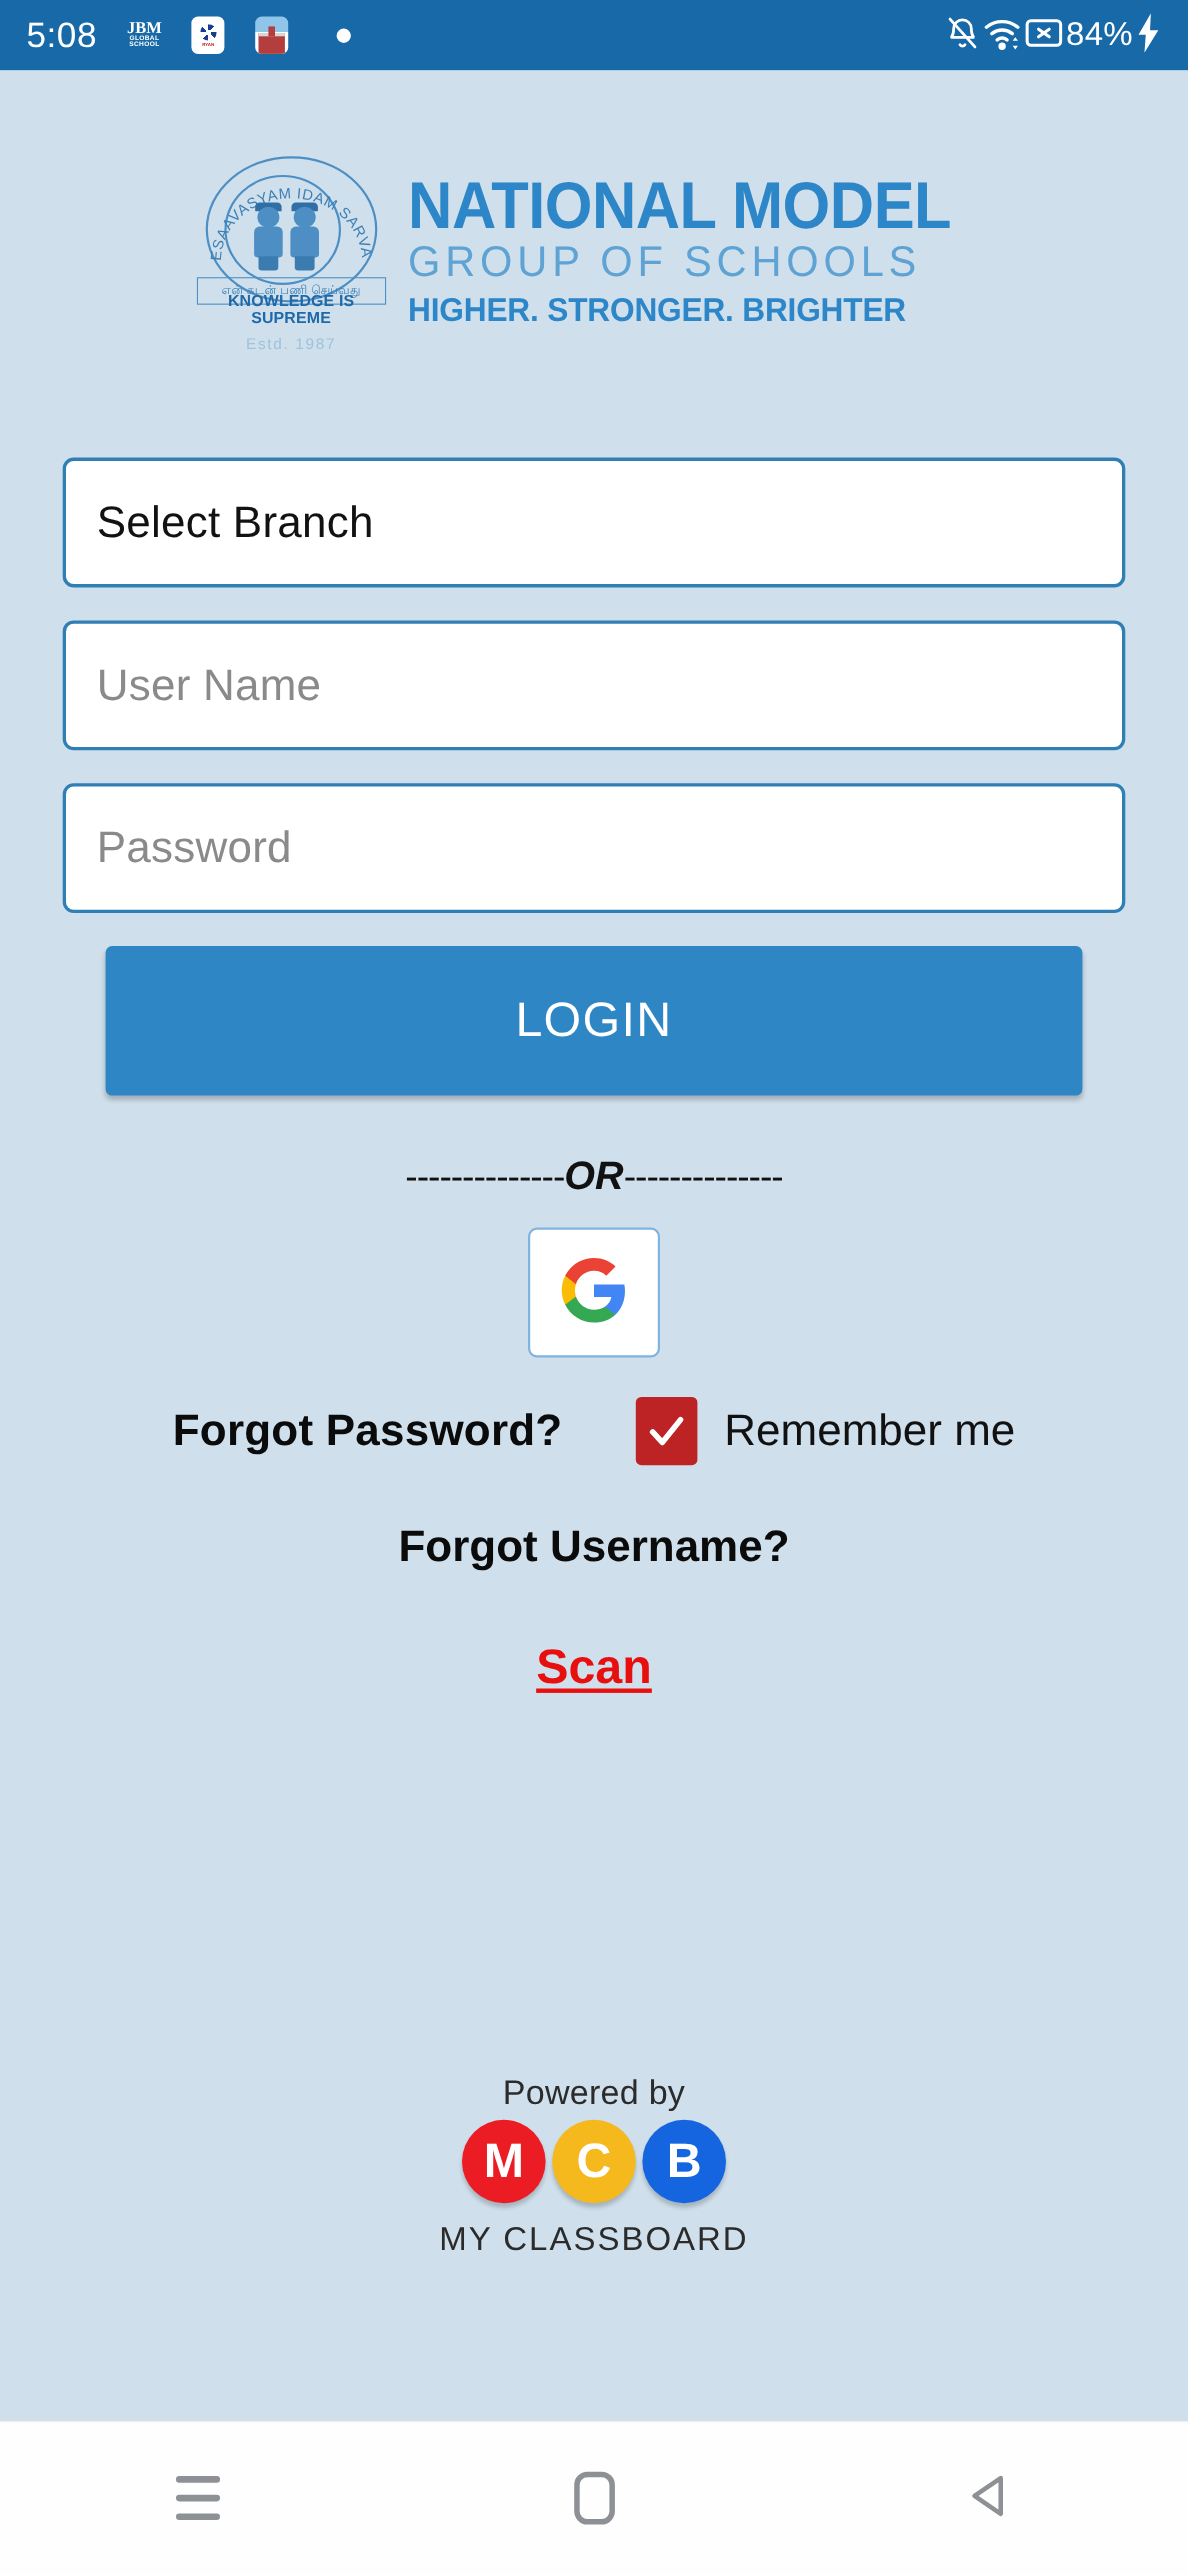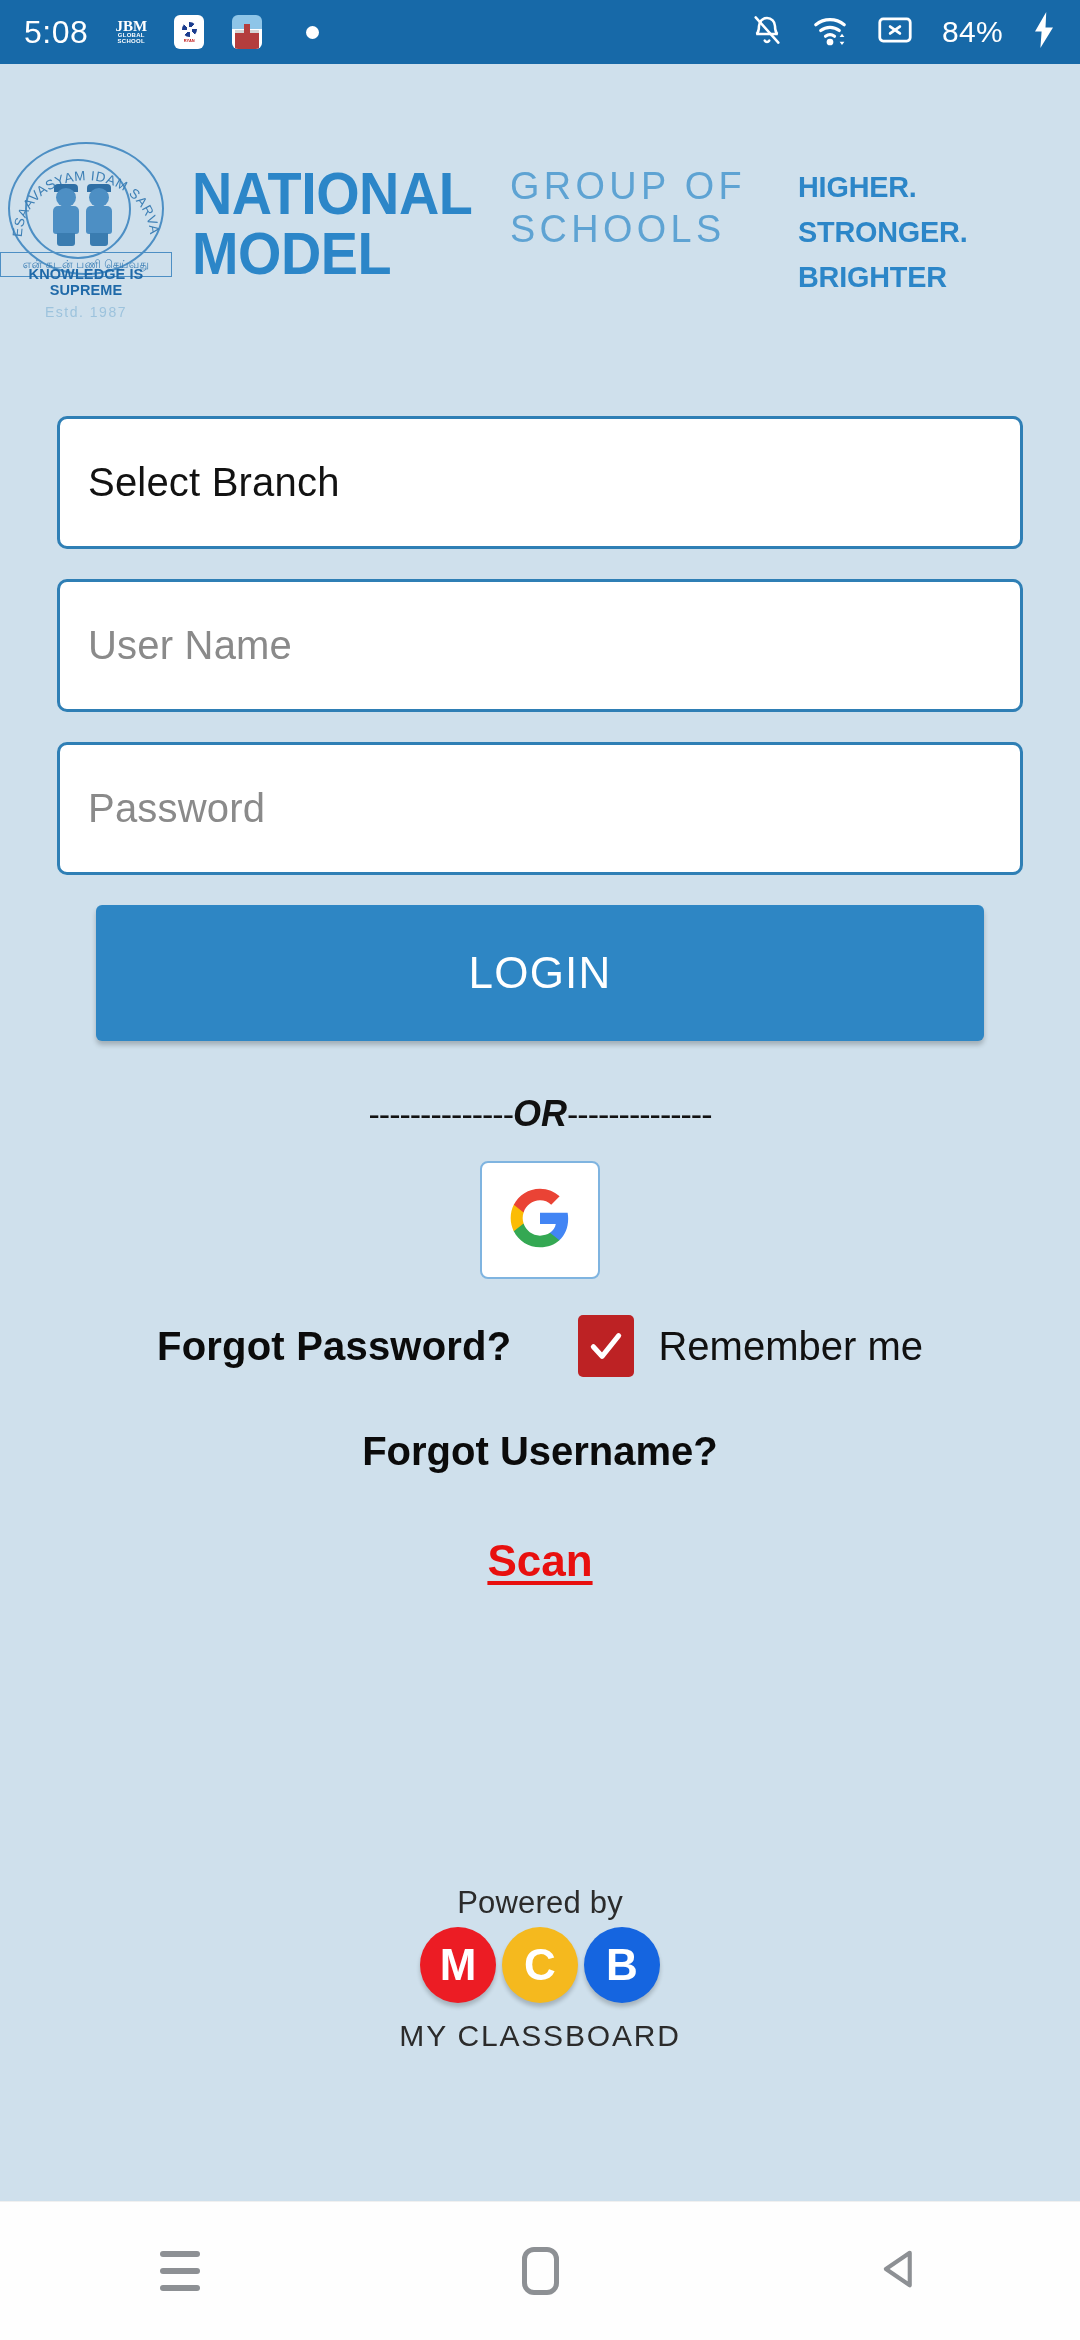--- a/index.html
+++ b/index.html
@@ -25,21 +25,21 @@
   .appicon-box { width: 30px; height: 34px; background: #fff; border-radius: 6px; display: flex; flex-direction: column; align-items: center; justify-content: center; overflow: hidden; }
   .appicon-ryan-mark { width: 15px; height: 15px; border-radius: 50%; background:
       radial-gradient(circle at 50% 50%, #fff 22%, transparent 23%),
       conic-gradient(#1b3d8f 0 12%, #fff 0 25%, #1b3d8f 0 37%, #fff 0 50%, #1b3d8f 0 62%, #fff 0 75%, #1b3d8f 0 87%, #fff 0 100%); }
   .appicon-ryan-txt { font-size: 4px; color: #c01a1a; font-weight: bold; margin-top: 1px; }
   .appicon-school { width: 30px; height: 34px; border-radius: 6px; overflow: hidden; background: linear-gradient(#8ec5e8 0 42%, #fff 42% 100%); display: flex; align-items: flex-end; justify-content: center; }
   .appicon-school-b { width: 24px; height: 19px; background: #b43d3d; border-top: 3px solid #d6d6d6; position: relative; }
   .appicon-school-b:before { content:""; position:absolute; top:-9px; left:9px; width:6px; height:9px; background:#b43d3d; }
   .sb-dot { width: 13px; height: 13px; border-radius: 50%; background: #fff; margin-left: 18px; }
   .sb-spacer { flex: 1; }
-  .sb-right { display: flex; align-items: center; gap: 29px; }
+  .sb-right { display: flex; align-items: center; gap: 2px; }
   .sb-pct { font-size: 30px; letter-spacing: .3px; }
 
   
   .page { flex: 1; background: #cfe0ec; position: relative; }
 
   
   .logo-row {
     display: flex; align-items: center; justify-content: center;
     gap: 20px; padding-top: 78px;
   }
@@ -61,41 +61,41 @@
   .kid-body { position: absolute; top: 22px; left: 2px; width: 26px; height: 28px; border-radius: 5px 5px 3px 3px; background: #4d8fc4; }
   .kid-legs { position: absolute; top: 49px; left: 6px; width: 18px; height: 13px; background: #3a7cb0; border-radius: 0 0 3px 3px; }
   .seal-tamil-box {
     position: absolute; bottom: 43px; left: 0px; width: 172px; height: 25px;
     border: 1.5px solid #4d8fc4; display: flex; align-items: center; justify-content: center;
   }
   .seal-tamil { font-size: 11px; color: #3d7fb5; letter-spacing: .2px; white-space: nowrap; font-family: "Liberation Sans", sans-serif; }
   .seal-supreme { position: absolute; bottom: 22px; left: 0; width: 172px; text-align: center; font-size: 14.5px; font-weight: bold; color: #1f69a8; letter-spacing: .1px; }
   .seal-estd { position: absolute; bottom: 0px; left: 0; width: 172px; text-align: center; font-size: 14px; color: #9dc3dd; letter-spacing: 1.5px; }
 
-  .logo-text { display: flex; flex-direction: row; align-items: flex-start; }
+  .logo-text { display: flex; flex-direction: column; align-items: flex-start; }
   .logo-line1 {
     font-size: 60px; font-weight: bold; color: #2c86c8;
     letter-spacing: -0.5px; line-height: 1.0;
     transform: scaleX(0.93); transform-origin: left center;
     font-family: "Liberation Sans Narrow", "Liberation Sans", sans-serif;
   }
   .logo-line2 {
     font-size: 39px; color: #5ea3d3; letter-spacing: 4.5px; line-height: 1.12;
     transform: scaleX(0.97); transform-origin: left center;
   }
   .logo-line3 {
     font-size: 30px; font-weight: bold; color: #2c86c8; letter-spacing: -0.2px;
     line-height: 1.5; transform: scaleX(0.96); transform-origin: left center;
     font-family: "Liberation Sans Narrow", "Liberation Sans", sans-serif;
   }
 
   
   .form { margin: 0 auto; width: 966px; padding-top: 96px; }
   .field {
-    height: 133px; background: #fff; border: 3px solid #2f7fb5; border-radius: 10px;
+    height: 118px; background: #fff; border: 3px solid #2f7fb5; border-radius: 10px;
     display: flex; align-items: center; padding: 0 28px; margin-bottom: 30px;
   }
   .field-text { font-size: 40px; color: #121212; letter-spacing: .2px; }
   .field-text.placeholder { color: #8a8a8a; }
 
   .login-btn {
     margin: 13px auto 0; width: 888px; height: 136px;
     background: #2e86c4; border: none; border-radius: 6px;
     display: flex; align-items: center; justify-content: center;
     box-shadow: 0 4px 5px rgba(0,0,0,.22);

